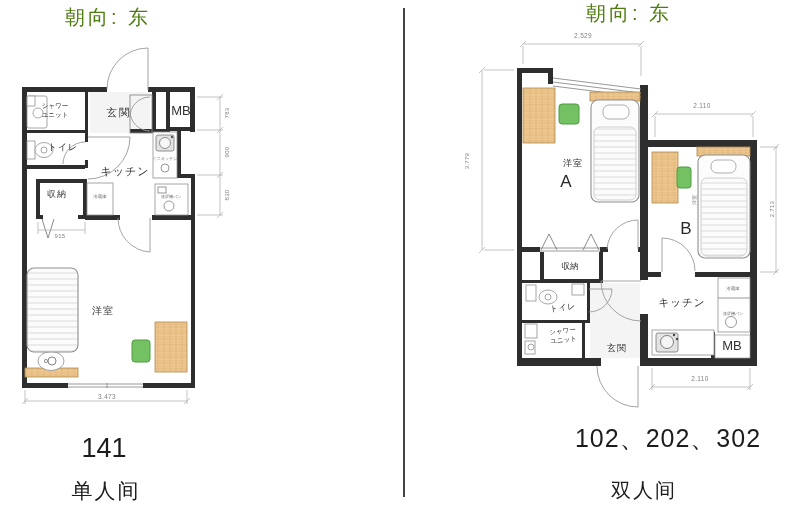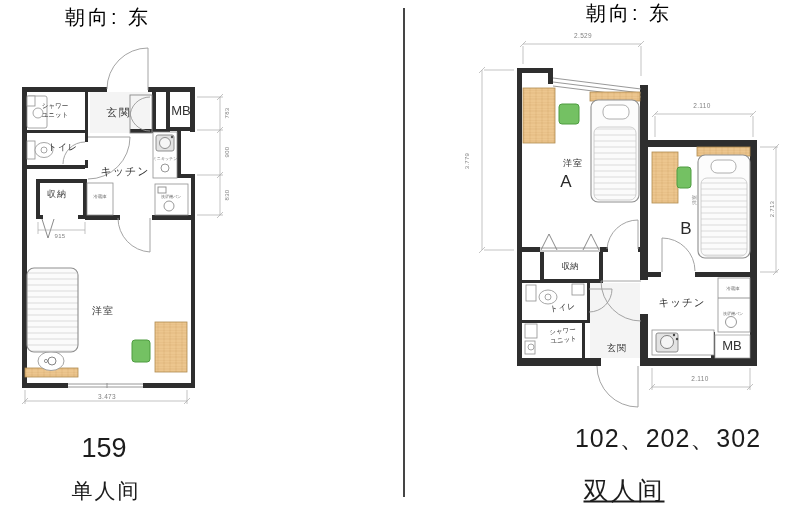--- a/index.html
+++ b/index.html
@@ -4,21 +4,21 @@
 <style>
   html,body{margin:0;padding:0;background:#fff;}
   .canvas{position:relative;width:800px;height:518px;background:#ffffff;overflow:hidden;
           font-family:"Liberation Sans","DejaVu Sans",sans-serif;}
   .plan-svg{position:absolute;left:0;top:0;}
   .L{position:absolute;color:#333;white-space:nowrap;line-height:1;}
   .ctr{transform:translate(-50%,-50%);}
   .rot{transform:translate(-50%,-50%) rotate(-90deg);}
   .dim{font-size:6.5px;color:#828282;letter-spacing:.3px;}
   .tiny{color:#6a6a6a;}
-  .title{font-size:20px;color:#000000;letter-spacing:3px;font-weight:500;}
+  .title{font-size:20px;color:#4d7c0f;letter-spacing:3px;font-weight:500;}
   .big{color:#1c1c1c;}
   
   .wall{fill:var(--wall,#2e2e2e);}
   .thin{stroke:#8c8c8c;stroke-width:.9;fill:none;}
   .door{stroke:#9a9a9a;stroke-width:.9;fill:none;}
   .fix{stroke:#909090;stroke-width:.8;fill:#ffffff;}
   .dimln{stroke:#ababab;stroke-width:.7;fill:none;}
   .woodf{fill:url(#wood);stroke:#b08a4f;stroke-width:.8;}
   .chairf{fill:var(--chair,#74c163);stroke:#4e9c41;stroke-width:1;}
   .bedf{fill:url(#mattress);stroke:#8f8f8f;stroke-width:1.1;}
@@ -58,21 +58,21 @@
   .p-r-byo{left:694px;top:200px;font-size:5px;color:#777;}
   .p-r-storage{left:570px;top:266px;font-size:8.5px;}
   .p-r-toilet{left:563px;top:308px;font-size:8px;letter-spacing:.5px;transform:translate(-50%,-50%) rotate(-8deg);}
   .p-r-shower{left:548px;top:327px;width:30px;font-size:6.5px;line-height:1.35;text-align:center;white-space:normal;transform:rotate(-6deg);}
   .p-r-genkan{left:617px;top:348px;font-size:9px;letter-spacing:1px;}
   .p-r-kitchen{left:682px;top:302px;font-size:10.5px;letter-spacing:1px;}
   .p-r-mb{left:732px;top:345px;font-size:13px;}
   .p-r-fridge{left:733px;top:289px;font-size:4.5px;}
   .p-r-washer{left:733px;top:314px;font-size:4px;}
   .p-r-num{left:668px;top:438px;font-size:25px;letter-spacing:1px;}
-  .p-r-type{left:624px;top:490px;font-size:25px;letter-spacing:2px;text-decoration:underline;}
+  .p-r-type{left:644px;top:490px;font-size:20px;letter-spacing:2px;}
 </style>
 </head>
 <body>
 
 <div class="canvas">
 
 <svg class="plan-svg" width="800" height="518" viewBox="0 0 800 518">
   <defs>
     <pattern id="wood" width="6" height="6" patternUnits="userSpaceOnUse">
       <rect width="6" height="6" style="fill:var(--wood,#ecc68e)"></rect>
@@ -347,21 +347,21 @@
 <div class="L ctr p-l-storage">収納</div>
 <div class="L tiny ctr p-l-fridge">冷蔵庫</div>
 <div class="L tiny ctr p-l-minik">ミニキッチン</div>
 <div class="L tiny ctr p-l-washer">洗濯機パン</div>
 <div class="L ctr p-l-yo">洋室</div>
 <div class="L dim ctr p-l-d915">915</div>
 <div class="L dim ctr p-l-d3473">3.473</div>
 <div class="L dim rot p-l-d783">783</div>
 <div class="L dim rot p-l-d900">900</div>
 <div class="L dim rot p-l-d830">830</div>
-<div class="L big ctr p-l-num">159</div>
+<div class="L big ctr p-l-num">141</div>
 <div class="L big ctr p-l-type">单人间</div>
 
 <div class="L title ctr p-rt">朝向: 东</div>
 <div class="L dim ctr p-r-d2529">2.529</div>
 <div class="L dim rot p-r-d3779">3.779</div>
 <div class="L dim ctr p-r-d2110t">2.110</div>
 <div class="L dim rot p-r-d2713">2.713</div>
 <div class="L dim ctr p-r-d2110b">2.110</div>
 <div class="L ctr p-r-yo">洋室</div>
 <div class="L ctr p-r-a">A</div>

